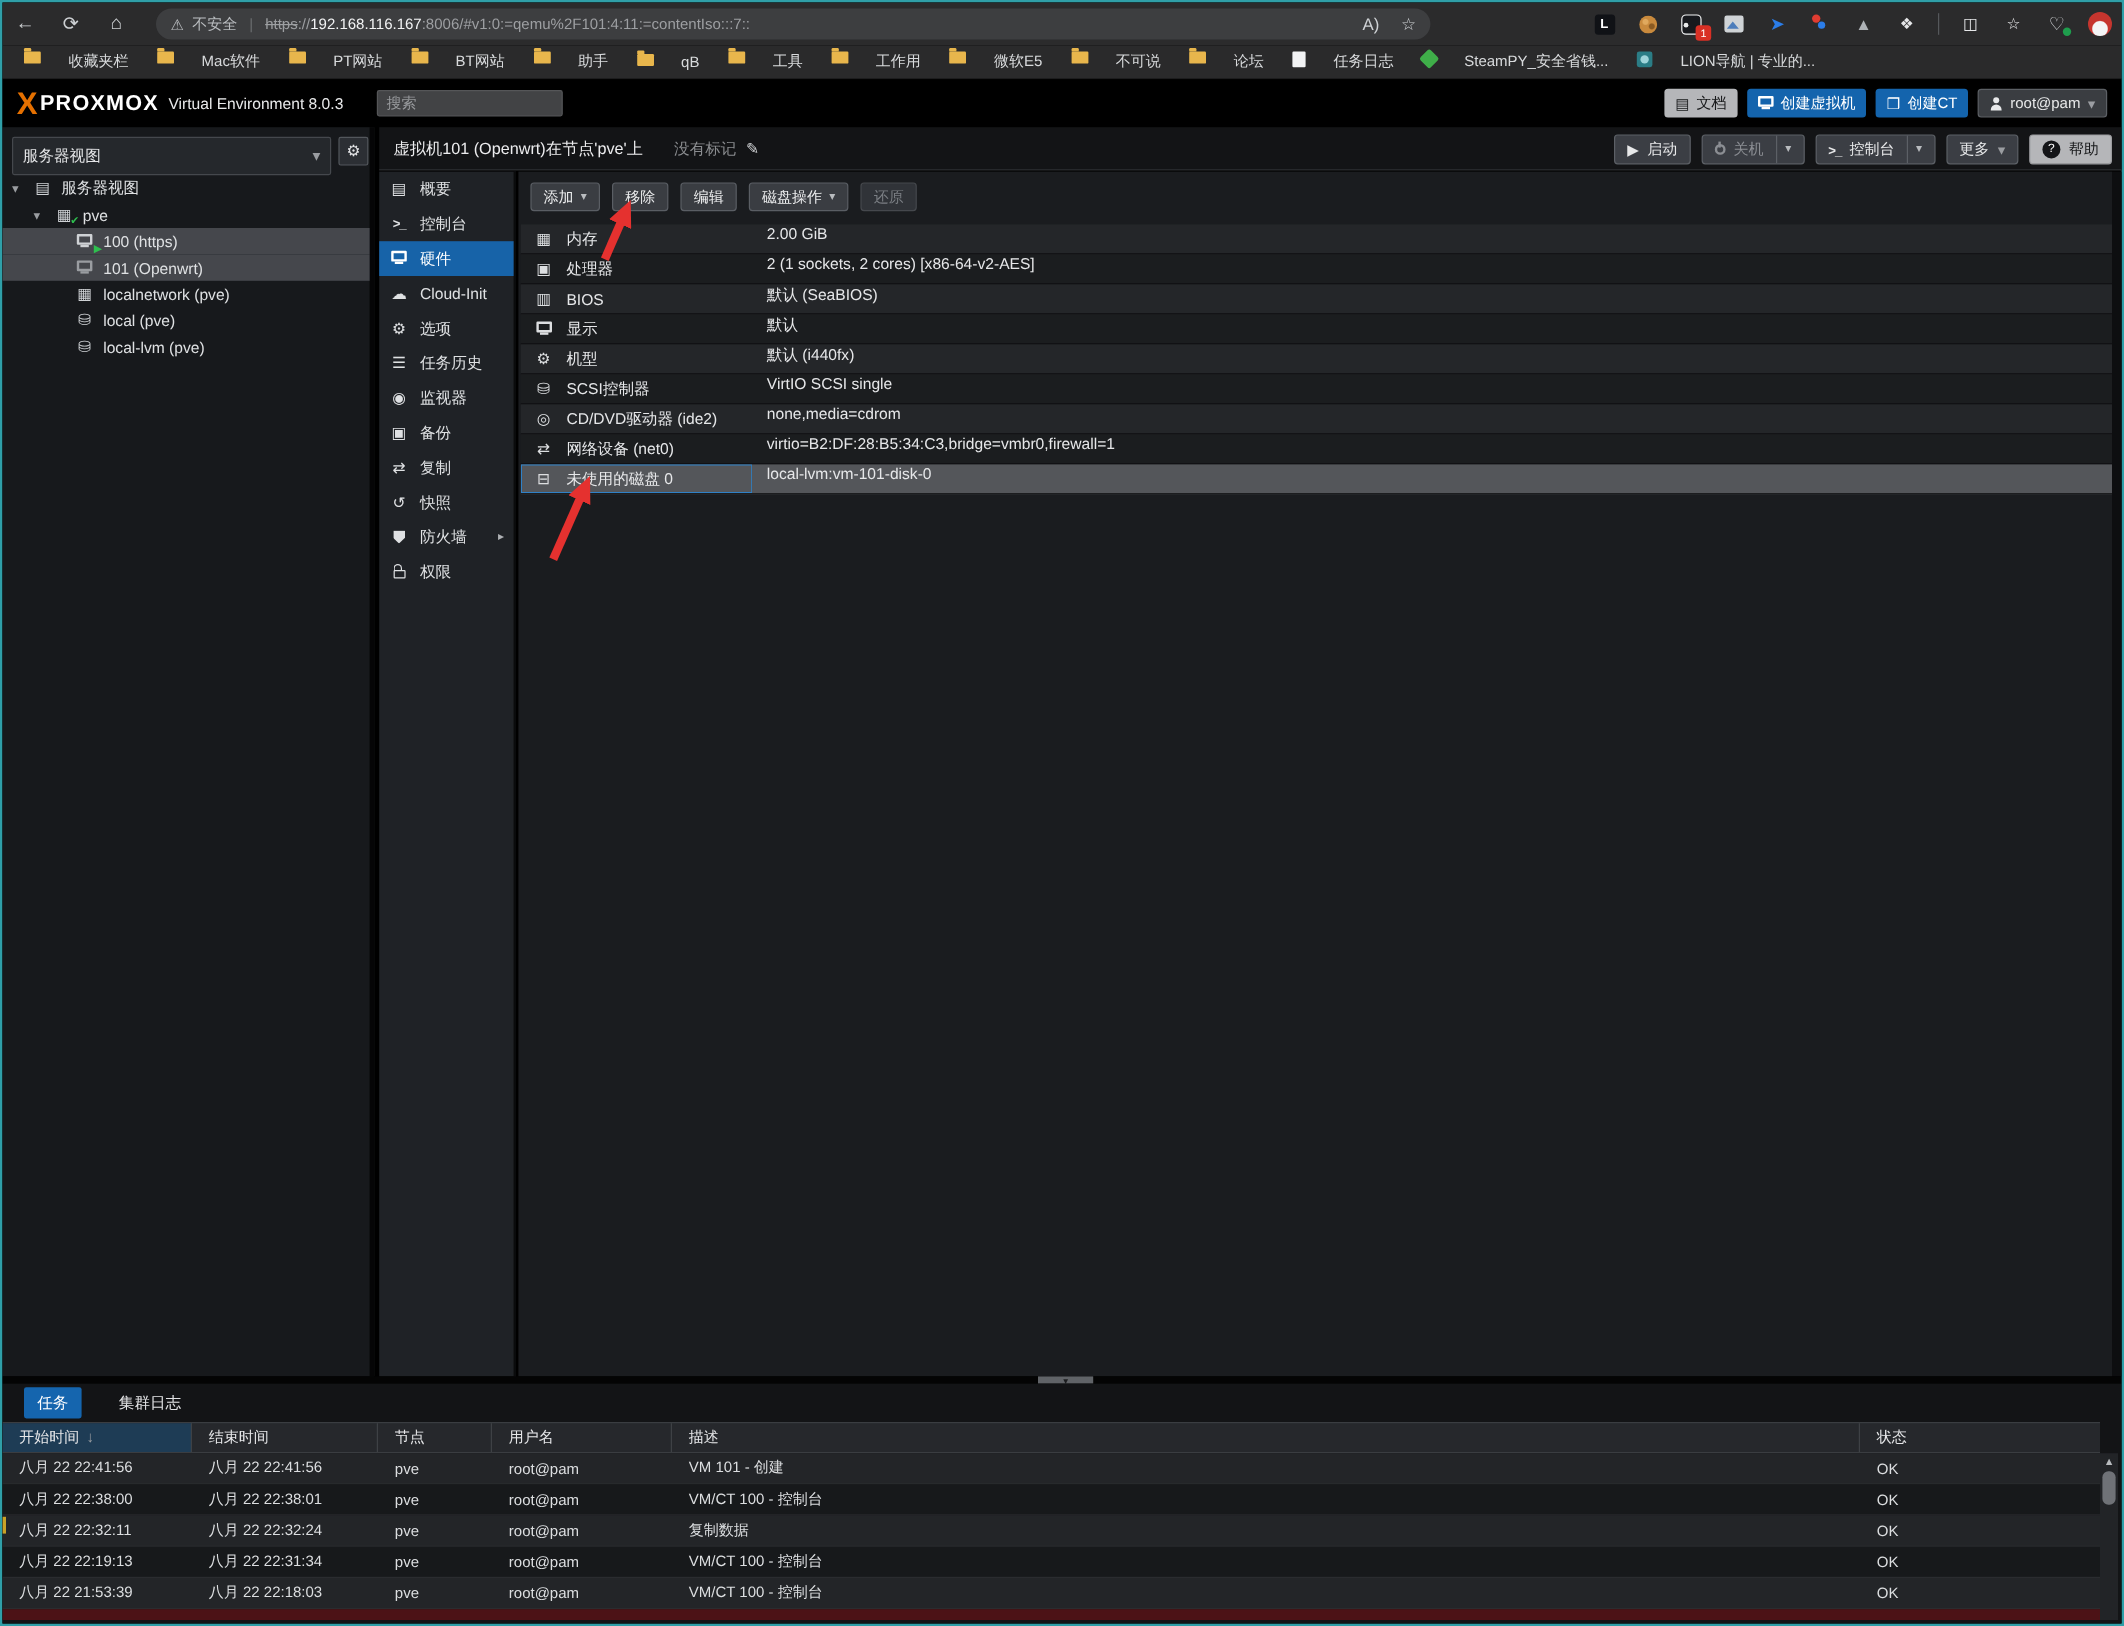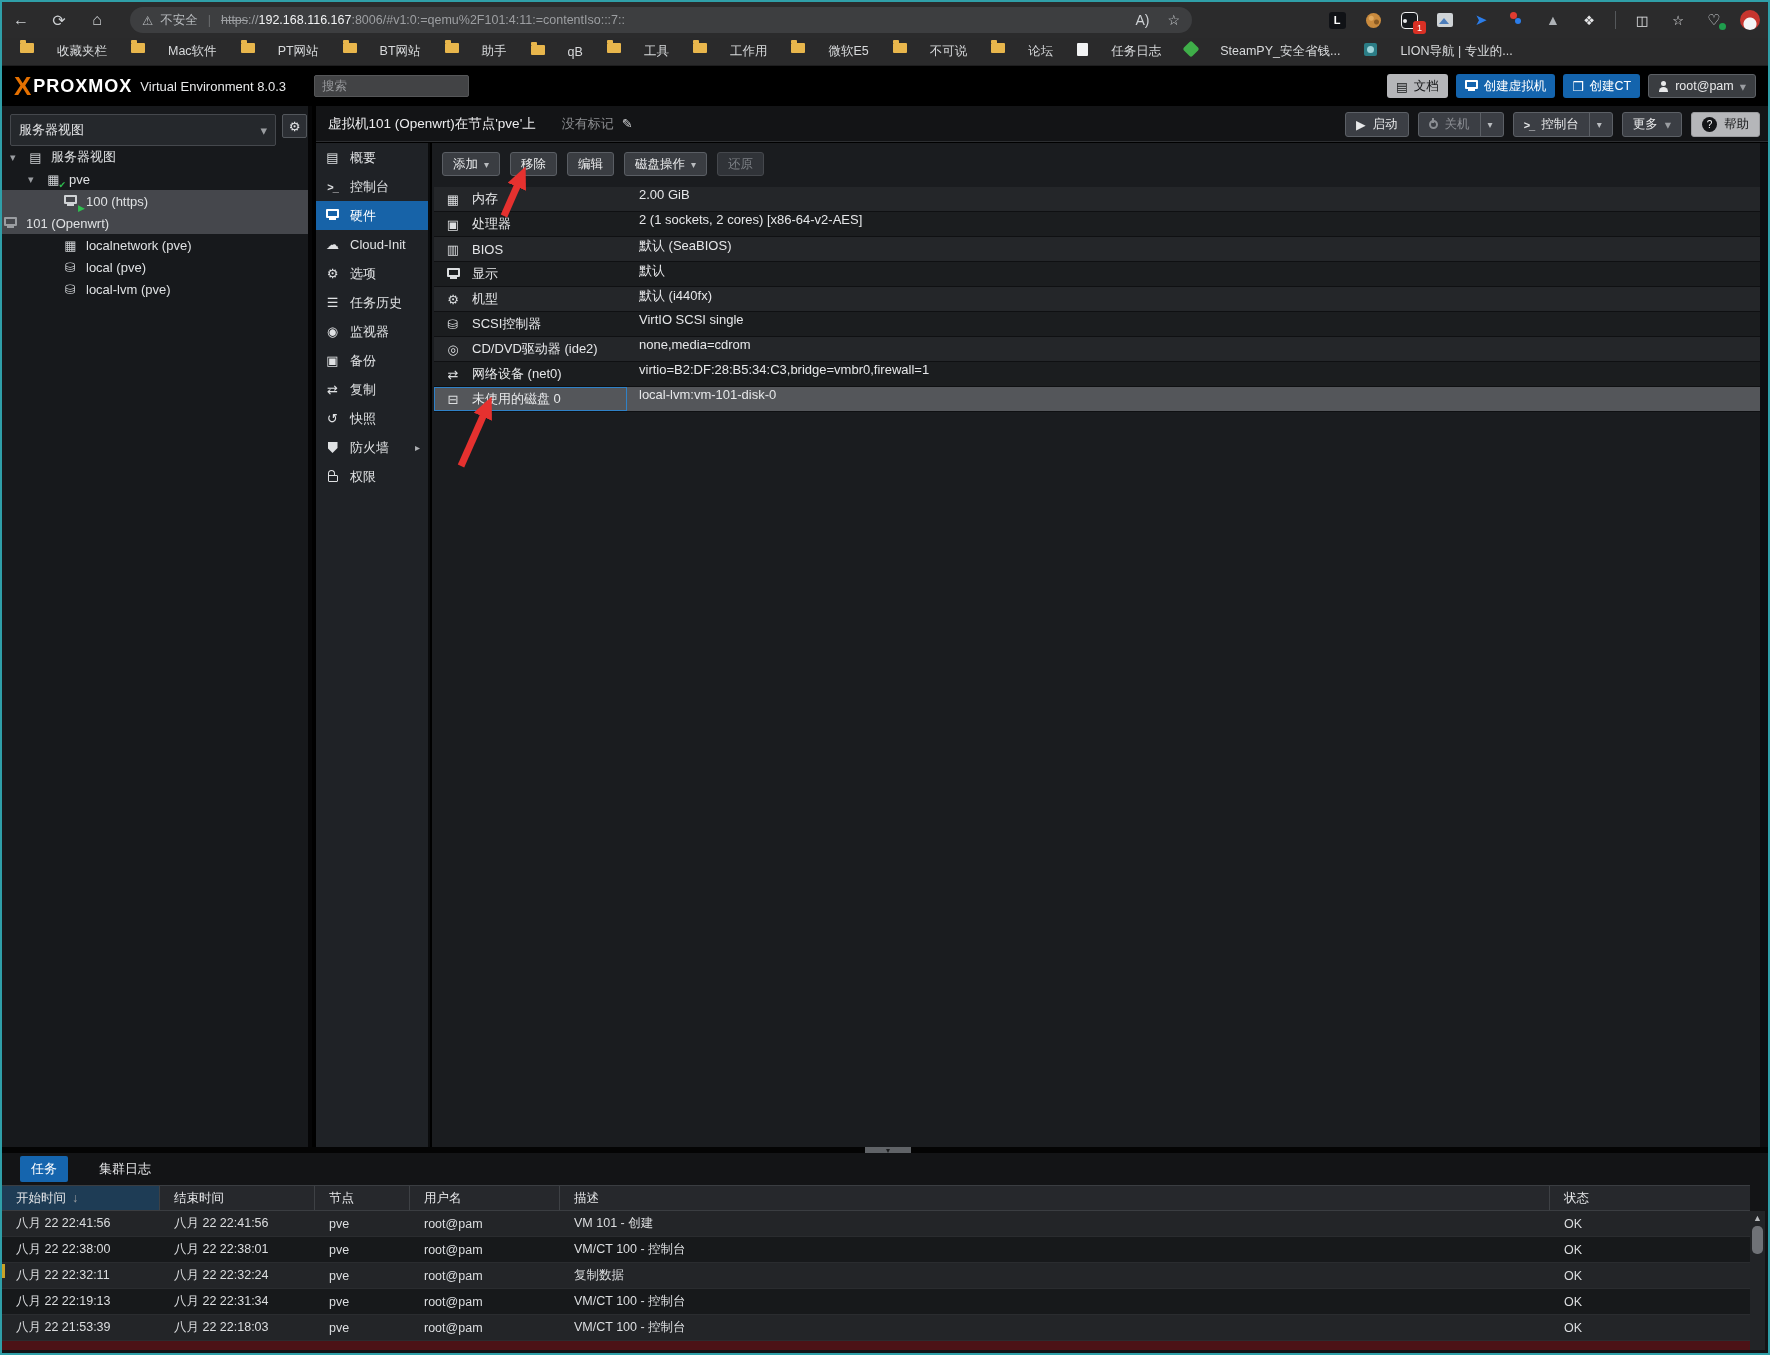--- a/index.html
+++ b/index.html
@@ -307,21 +307,21 @@
         <span class="exp g-chevd"></span>
         <span class="tic bld">
             <span class="chk">✔</span>
           </span>
         <span>pve</span>
       </div>
       <div class="ti tsel" style="padding-left:60px">
         <span class="tic vmic"><span class="g-mon"></span><span class="playsm">▶</span></span>
         <span>100 (https)</span>
       </div>
-      <div class="ti tsel" style="">
+      <div class="ti tsel" style="padding-left:60px">
         <span class="tic gray"><span class="g-mon"></span></span>
         <span>101 (Openwrt)</span>
       </div>
       <div class="ti" style="padding-left:60px">
         <span class="tic g-grid"></span>
         <span>localnetwork (pve)</span>
       </div>
       <div class="ti" style="padding-left:60px">
         <span class="tic g-db"></span>
         <span>local (pve)</span>

